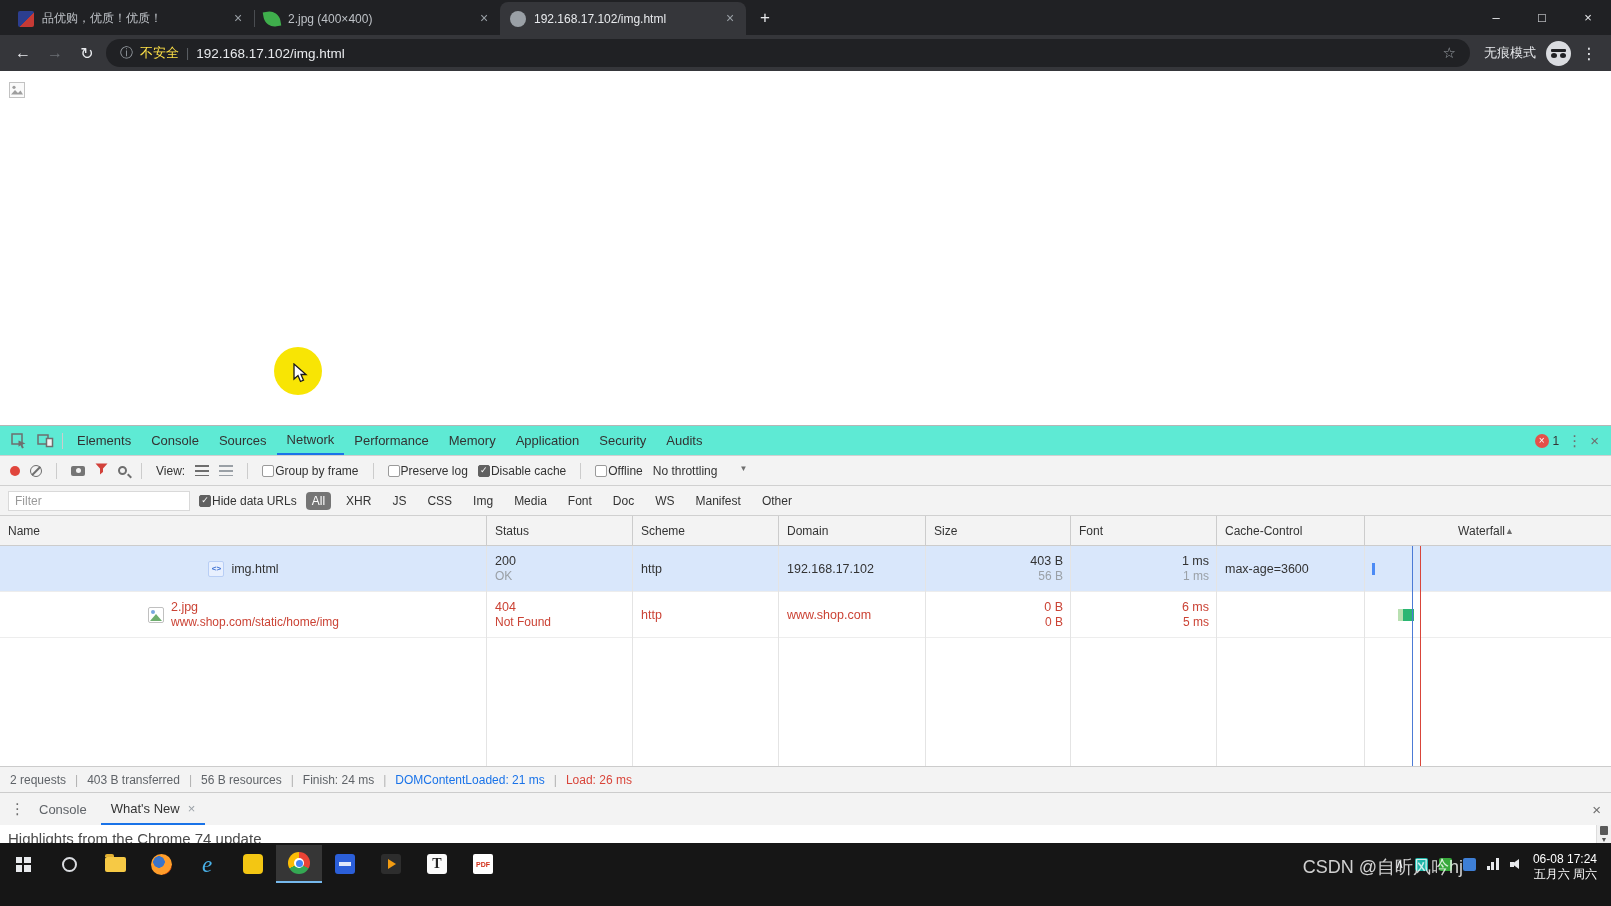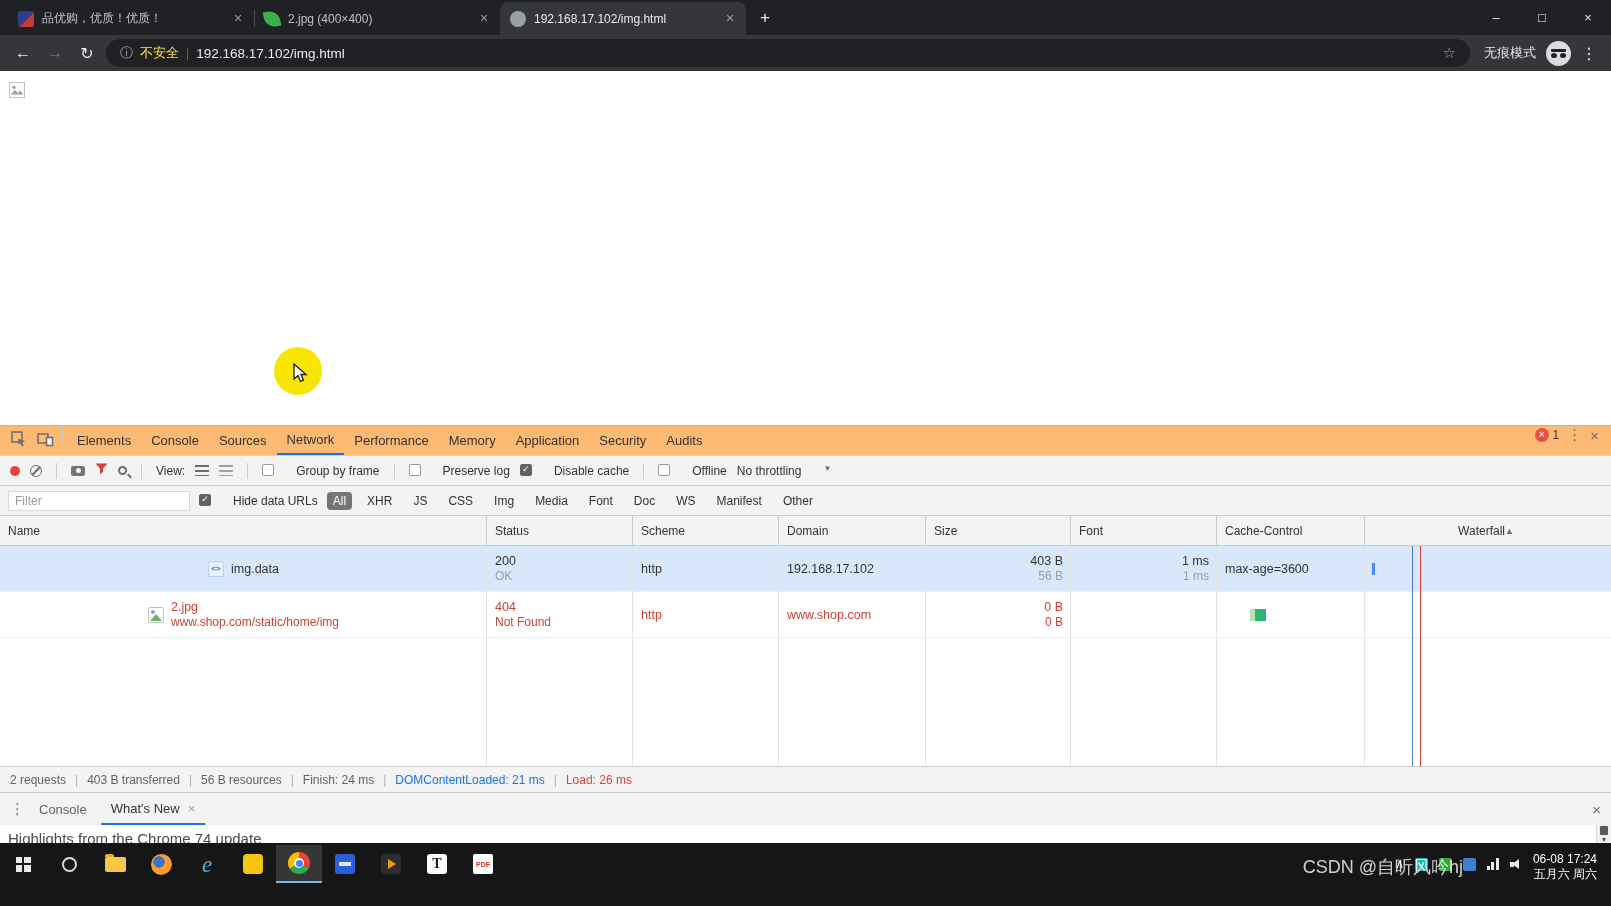--- a/index.html
+++ b/index.html
@@ -39,41 +39,41 @@
   .menu-icon{color:#e8eaed;font-size:16px;width:24px;text-align:center}
 
   
   .page{height:354px;background:#fff;position:relative}
   .broken-img{position:absolute;left:8px;top:10px}
   .cursor-highlight{position:absolute;left:274px;top:276px;width:48px;height:48px;border-radius:50%;background:#f8e504}
   .cursor-highlight svg{position:absolute;left:19px;top:16px}
 
   
   .devtools{height:418px;border-top:1px solid #b6b6b6;background:#fff;font-size:12px;color:#333}
-  .dt-tabs{height:30px;background:#fdba74;border-bottom:1px solid #d0d0d0;display:flex;align-items:flex-start;padding:0 6px}
+  .dt-tabs{height:30px;background:#5eead4;border-bottom:1px solid #d0d0d0;display:flex;align-items:center;padding:0 6px}
   .dt-iconbtn{width:26px;height:26px;display:flex;align-items:center;justify-content:center}
   .vsep{width:1px;height:16px;background:#ccc;margin:0 4px}
   .dt-tab{height:29px;display:flex;align-items:center;padding:0 10px;font-size:13px;color:#333}
   .dt-tab.active{border-bottom:2px solid #1a73e8}
   .dt-right{margin-left:auto;display:flex;align-items:center;gap:8px;padding-right:6px}
   .err-badge{display:flex;align-items:center;gap:4px}
   .err-dot{width:14px;height:14px;border-radius:50%;background:#e55049;color:#fff;font-size:10px;line-height:14px;text-align:center}
   .grey-glyph{color:#6e6e6e;font-size:15px}
 
   .nt-toolbar{height:30px;background:#f3f3f3;border-bottom:1px solid #d0d0d0;display:flex;align-items:center;padding:0 10px;gap:10px}
   .rec-dot{width:10px;height:10px;border-radius:50%;background:#e0453c}
   .clear-icon{width:12px;height:12px;border:1.5px solid #6e6e6e;border-radius:50%;position:relative}
   .clear-icon::after{content:"";position:absolute;left:-1px;top:4px;width:12px;height:1.5px;background:#6e6e6e;transform:rotate(-45deg)}
   .cam-icon{width:14px;height:10px;background:#757575;border-radius:2px;position:relative}
   .cam-icon::after{content:"";position:absolute;left:4.5px;top:2.5px;width:5px;height:5px;border-radius:50%;background:#f3f3f3}
   .mag-icon{width:9px;height:9px;border:2px solid #6e6e6e;border-radius:50%;position:relative}
   .mag-icon::after{content:"";position:absolute;left:7px;top:7px;width:5px;height:2px;background:#6e6e6e;transform:rotate(45deg)}
   .view-icon{width:14px;height:11px;background:repeating-linear-gradient(#6e6e6e 0 2px,transparent 2px 5px)}
   .view-icon.alt{width:14px;background:repeating-linear-gradient(#9aa0a6 0 2px,transparent 2px 5px)}
-  .cb-group{display:flex;align-items:flex-start;gap:22px}
+  .cb-group{display:flex;align-items:center;gap:1px}
   .cb{width:12px;height:12px;border:1px solid #9a9a9a;background:#fff;display:flex;align-items:center;justify-content:center;border-radius:2px}
   .cb.checked{background:#616161;border-color:#616161;color:#fff;font-size:9px}
   .cb .tick{line-height:1}
   .throttle{display:flex;gap:22px}
   .caret{font-size:8px;color:#6e6e6e}
 
   .filter-row{height:30px;background:#f3f3f3;border-bottom:1px solid #d0d0d0;display:flex;align-items:center;padding:0 8px;gap:9px}
   .filter-input{width:182px;height:20px;border:1px solid #d9d9d9;background:#fff;padding:0 6px;font-size:12px;font-family:inherit;color:#333;outline:none}
   .filter-input::placeholder{color:#999}
   .pill{padding:2px 6px;border-radius:4px;color:#333;white-space:nowrap}
@@ -339,21 +339,21 @@
       <span class="vline" style="left:925px"></span>
       <span class="vline" style="left:1070px"></span>
       <span class="vline" style="left:1216px"></span>
       <span class="vline" style="left:1364px"></span>
       <span class="marker blue" style="left:1412px"></span>
       <span class="marker red" style="left:1420px"></span>
 
       <div class="nrow selected grid-row">
         <div class="cell namecell">
           <span class="doc-icon">&lt;&gt;</span>
-          <span class="l1">img.data</span>
+          <span class="l1">img.html</span>
         </div>
         <div class="cell">
           <span class="l1">200</span>
           <span class="l2">OK</span>
         </div>
         <div class="cell">
             <span class="l1">http</span>
           </div>
         <div class="cell">
             <span class="l1">192.168.17.102</span>
@@ -388,20 +388,24 @@
         </div>
         <div class="cell">
             <span class="l1">http</span>
           </div>
         <div class="cell">
             <span class="l1">www.shop.com</span>
           </div>
         <div class="cell right">
           <span class="l1">0 B</span>
           <span class="l2">0 B</span>
+        </div>
+        <div class="cell right">
+          <span class="l1">6 ms</span>
+          <span class="l2">5 ms</span>
         </div>
         <div class="cell">
             <span class="l1"></span>
           </div>
         <div class="cell wcell">
             <span class="wbar r2"></span>
           </div>
       </div>
     </div>
 

